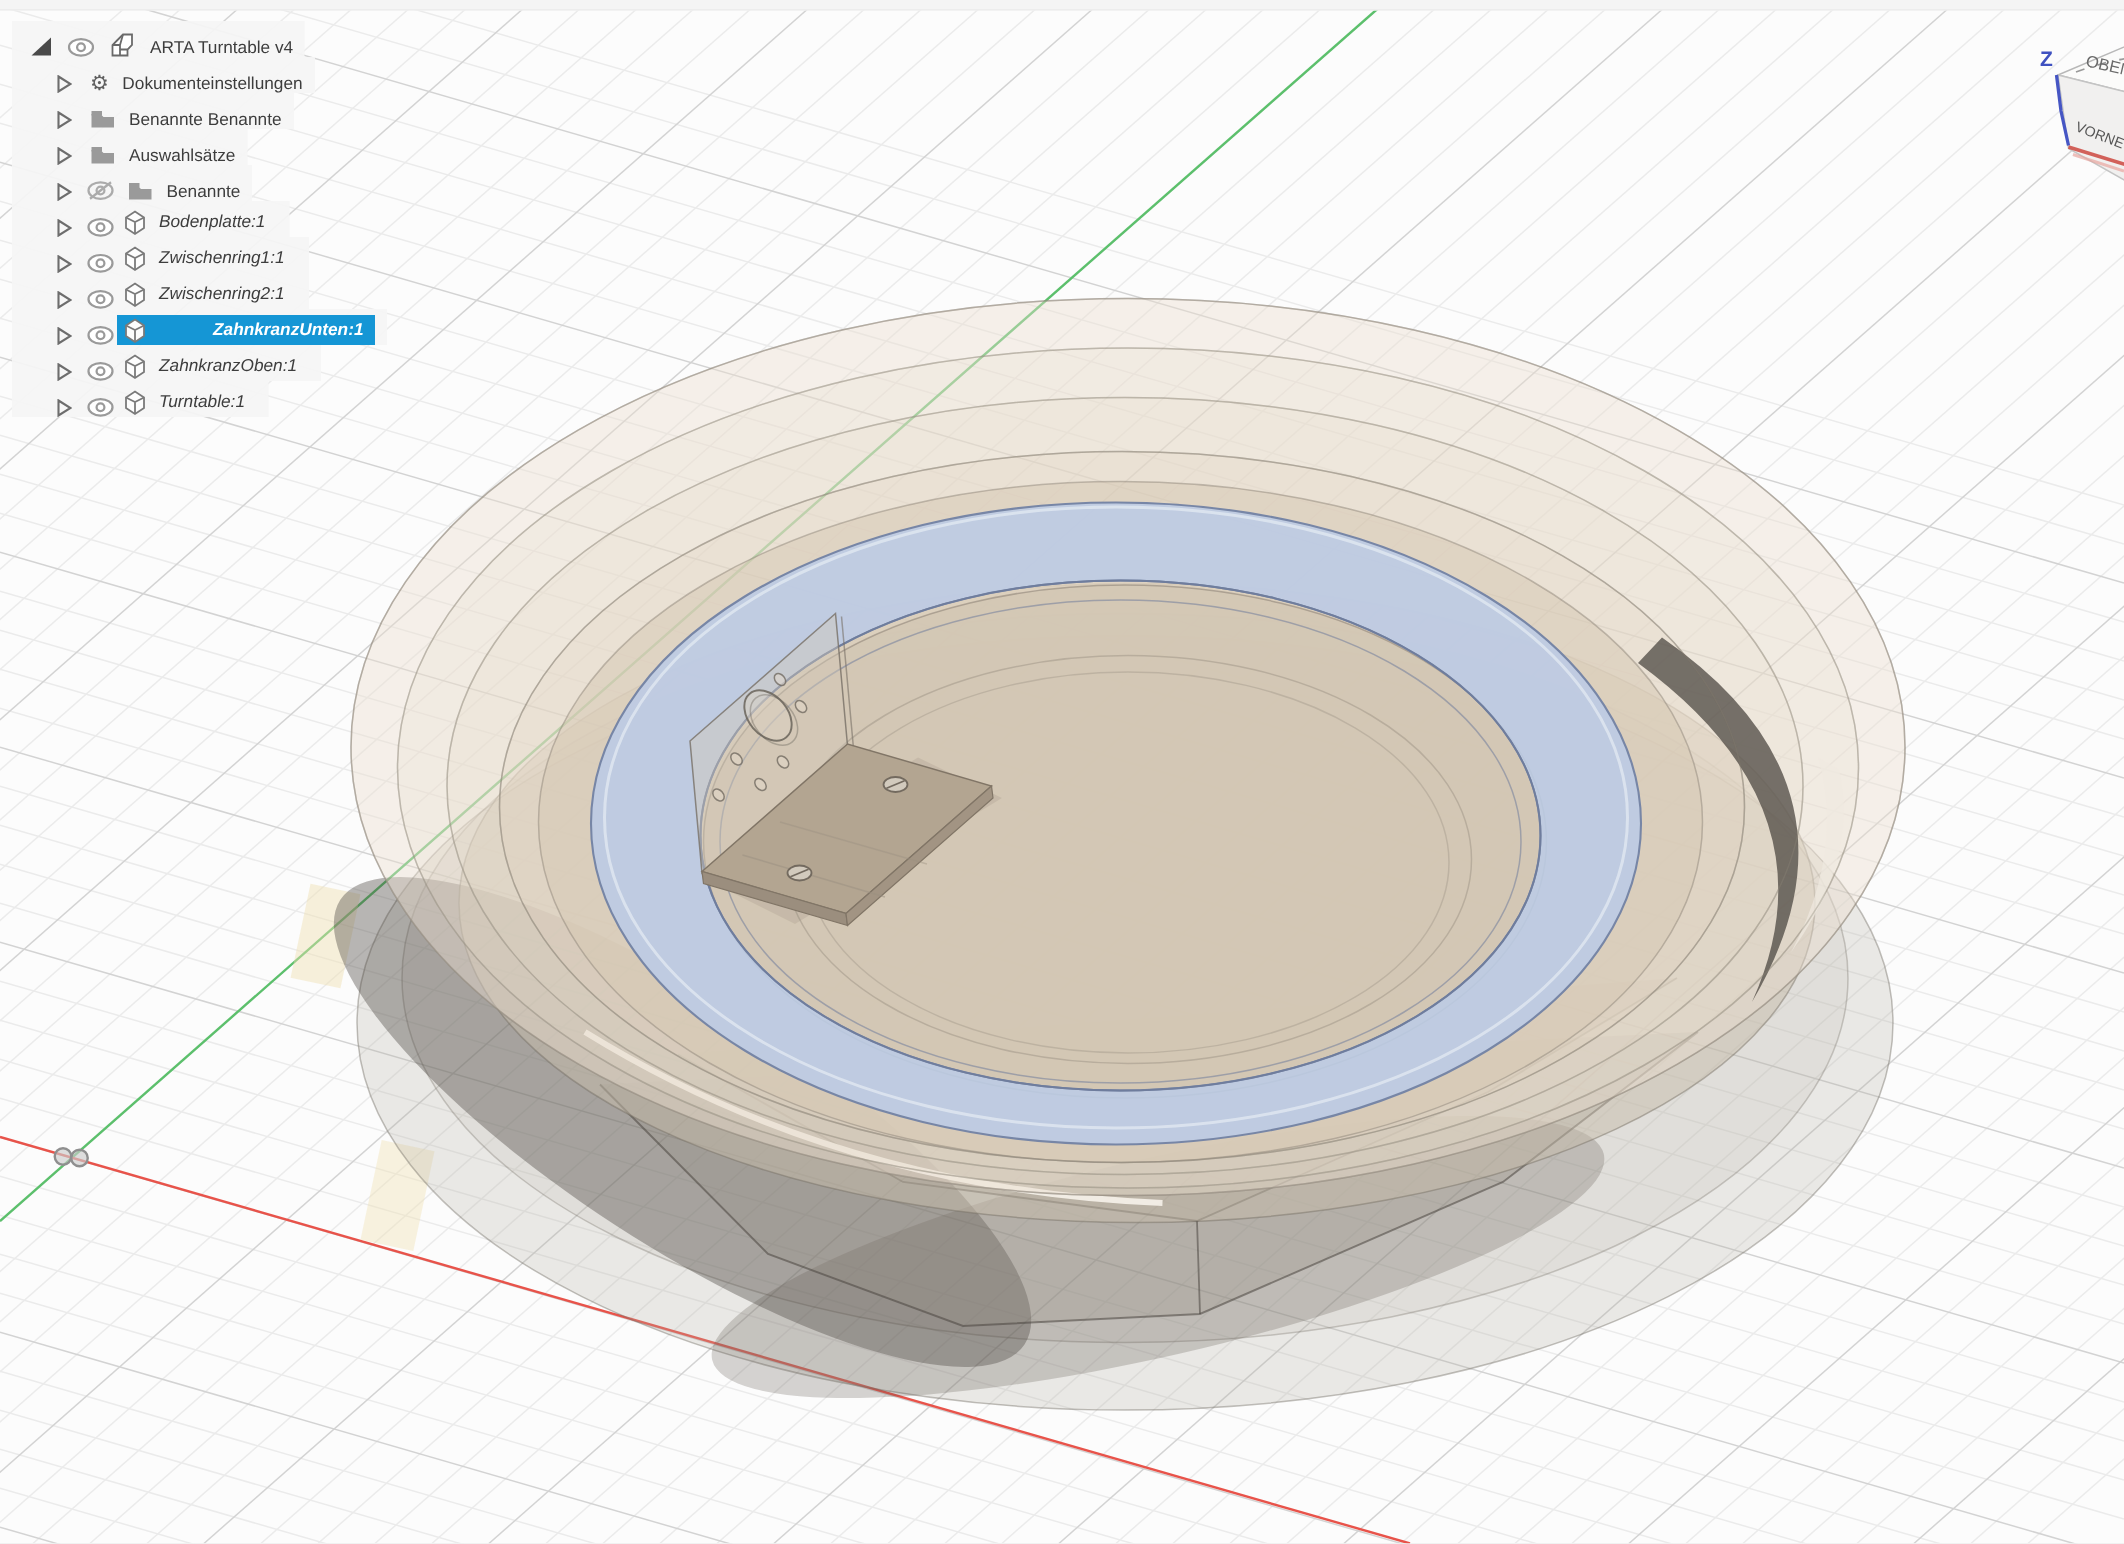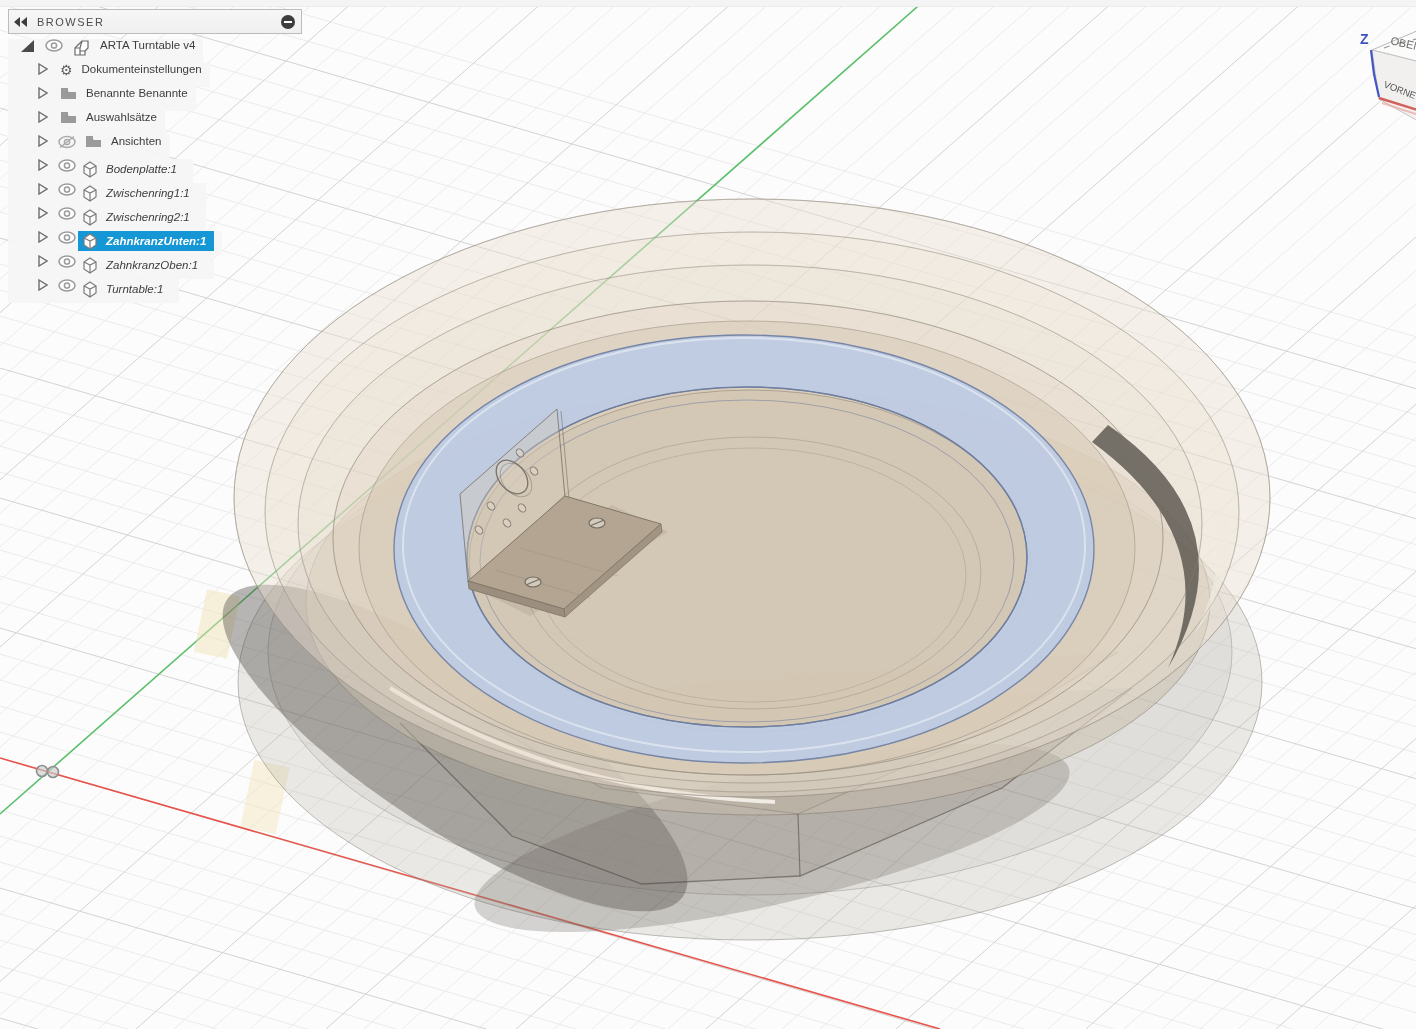--- a/index.html
+++ b/index.html
@@ -10,27 +10,27 @@
 
   
   #browser-panel{position:absolute;left:8px;top:9px;width:420px;}
   .panel-header{display:flex;align-items:center;width:294px;height:25px;
     background:linear-gradient(#f7f7f7,#efefef);border:1px solid #bcbcbc;box-sizing:border-box;
     padding:0 6px 0 5px;}
   .panel-title{font-size:11px;color:#4c4c4c;letter-spacing:1.5px;margin-left:9px;flex:1;}
   .panel-remove{width:14px;height:14px;border-radius:50%;background:#3d3d3d;position:relative;cursor:pointer;}
   .panel-remove::after{content:"";position:absolute;left:3px;top:6px;width:8px;height:2px;background:#fff;}
   .tree{margin-top:5px;}
-  .row{display:flex;align-items:flex-start;height:24px;width:max-content;
+  .row{display:flex;align-items:flex-end;height:24px;width:max-content;
        background:rgba(245,245,245,0.93);padding:0 8px 0 0;}
   .row + .row{margin-top:0px;}
   .lbl{font-size:11.5px;color:#3d3d3d;margin-left:9px;white-space:nowrap;}
   .block{display:flex;align-items:center;height:20px;padding:0 8px 0 2px;margin-left:2px;font-style:italic;}
   .block .lbl{margin-left:7px;}
-  .block.selected{background:#1596d5;}
+  .block.selected{background:#1596d5;gap:36px;}
   .block.selected .lbl{color:#fff;font-weight:bold;}
   .block.active{background:#8e8e8e;}
   .block.active .lbl{color:#fff;font-weight:bold;}
   .ico{display:inline-block;flex:0 0 auto;}
   .exp{margin-left:30px;}
   .radio{margin-left:8px;}
   .gear-glyph{font-size:14px;color:#606060;line-height:14px;margin-left:12px;}
 
   
   #viewcube{position:absolute;left:1358px;top:4px;width:200px;height:130px;}
@@ -258,28 +258,20 @@
 
     <path d="M13,46 L16,70 L21,93" fill="none" stroke="#4656c4" stroke-width="2.2"></path>
     <text x="2" y="40" font-size="14" font-weight="bold" fill="#3f51c0">Z</text>
 
     <path d="M21,94 L60,106" fill="none" stroke="#cc4840" stroke-width="2.4" opacity=".85"></path>
     <path d="M24,99 L58,110" fill="none" stroke="#e8a5a0" stroke-width="2" opacity=".7"></path>
   </svg>
 </div>
 
 <div id="browser-panel">
-  <div class="panel-header">
-    <svg class="ico" width="14" height="10">
-      <polygon points="6,0 6,10 0,5" fill="#3d3d3d"></polygon>
-          <polygon points="13,0 13,10 7,5" fill="#3d3d3d"></polygon>
-    </svg>
-    <span class="panel-title">BROWSER</span>
-    <div class="panel-remove"></div>
-  </div>
 
   <div class="tree">
 
     <div class="row">
       <svg class="ico" width="15" height="14" style="margin-left:12px">
         <polygon points="1,13 14,1 14,13" fill="#4a4a4a"></polygon>
       </svg>
       <svg class="ico" width="18" height="13" style="margin-left:10px">
         <ellipse cx="9" cy="6.5" rx="8" ry="5.5" fill="#fff" stroke="#9a9a9a" stroke-width="1.5"></ellipse>
         <circle cx="9" cy="6.5" r="2.6" fill="none" stroke="#9a9a9a" stroke-width="1.5"></circle>
@@ -327,21 +319,21 @@
           </svg>
       <svg class="ico" width="18" height="14" style="margin-left:10px">
         <ellipse cx="9" cy="7" rx="8" ry="5.5" fill="none" stroke="#ababab" stroke-width="1.5"></ellipse>
         <circle cx="9" cy="7" r="2.6" fill="none" stroke="#ababab" stroke-width="1.5"></circle>
         <line x1="2" y1="12.5" x2="16" y2="1.5" stroke="#ababab" stroke-width="1.5"></line>
       </svg>
       <svg class="ico" width="17" height="13" style="margin-left:9px">
         <path d="M1,3 L7,3 L9,5 L16,5 L16,12 L1,12 Z" fill="#9a9a9a"></path>
             <rect x="1" y="1" width="7" height="3" fill="#9a9a9a"></rect>
       </svg>
-      <span class="lbl">Ansichten</span>
+      <span class="lbl">Benannte</span>
     </div>
 
     <div class="row">
       <svg class="ico exp" width="10" height="12">
             <polygon points="1,1 9,6 1,11" fill="none" stroke="#6d6d6d" stroke-width="1.4"></polygon>
           </svg>
       <svg class="ico" width="18" height="13" style="margin-left:10px">
         <ellipse cx="9" cy="6.5" rx="8" ry="5.5" fill="#fff" stroke="#9a9a9a" stroke-width="1.5"></ellipse>
             <circle cx="9" cy="6.5" r="2.6" fill="none" stroke="#9a9a9a" stroke-width="1.5"></circle>
       </svg>

